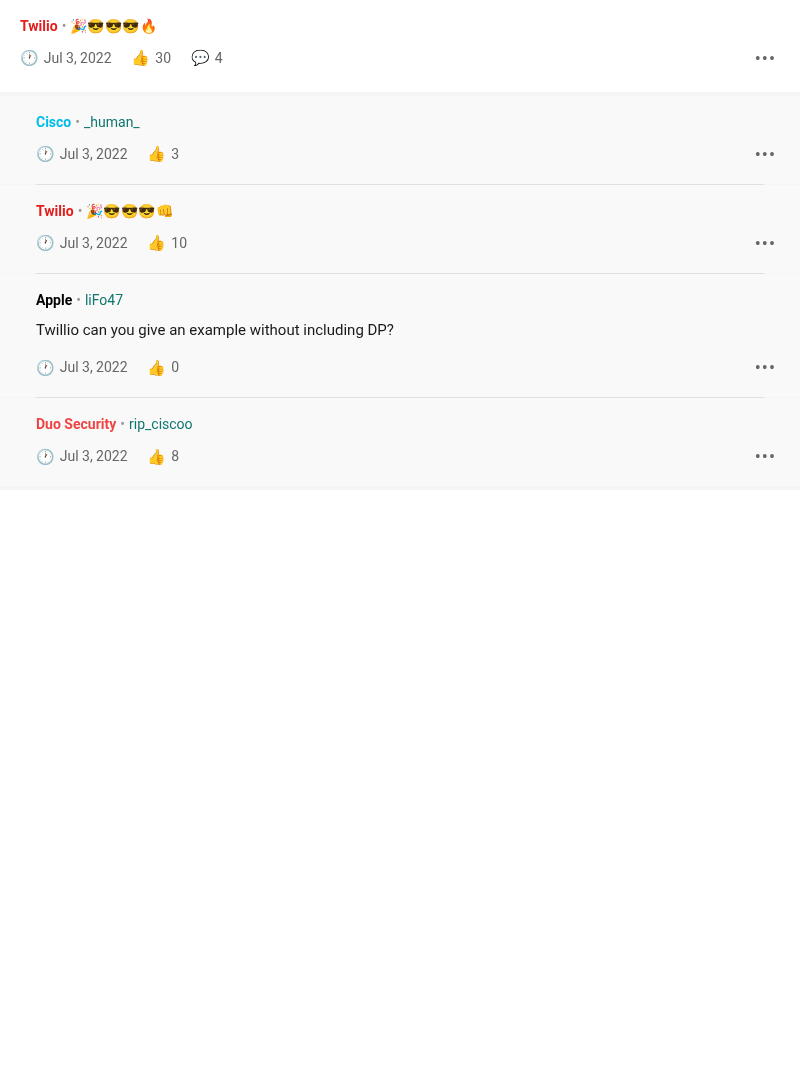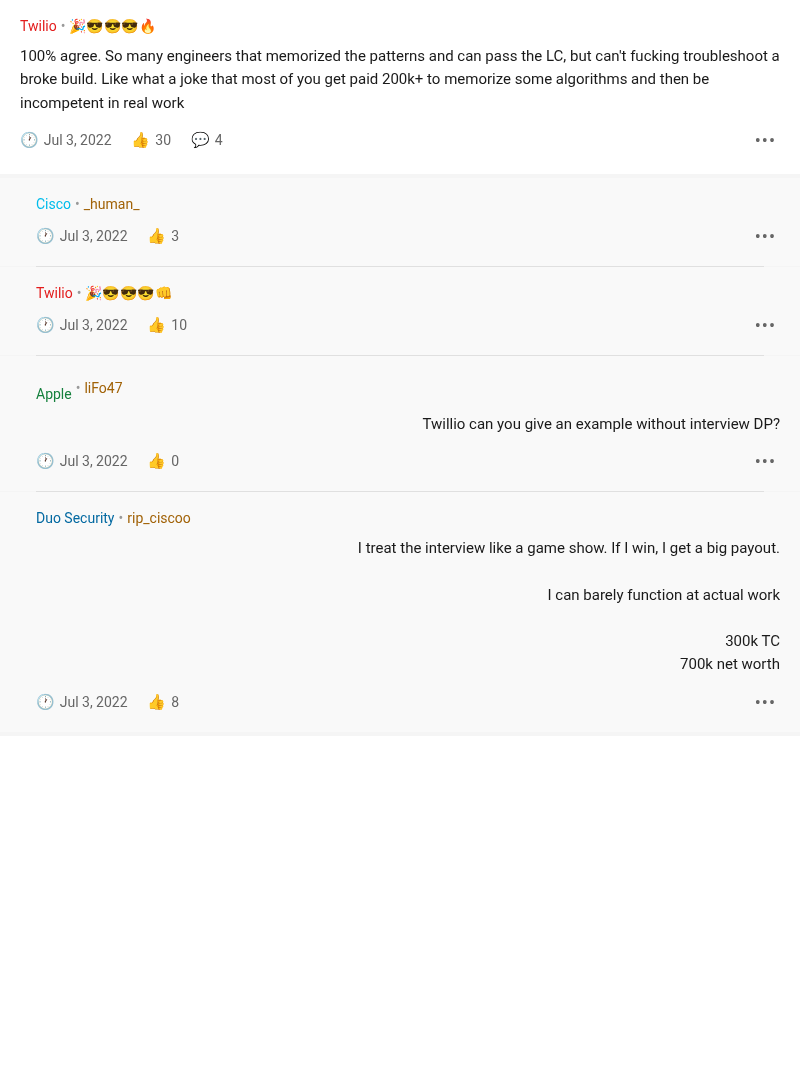--- a/index.html
+++ b/index.html
@@ -16,49 +16,48 @@
       padding: 16px 20px;
       background: #fff;
       position: relative;
     }
 
     .nested-post {
       background: #f9f9f9;
       border-left: none;
       margin: 0 0 0 0;
       padding: 16px 20px 16px 36px;
-      text-align: right;
     }
 
     .nested-wrapper {
       background: #f5f5f5;
       margin: 4px 0;
       padding: 4px 0;
     }
 
     .post-header {
       display: flex;
       align-items: center;
       margin-bottom: 8px;
       font-size: 14px;
     }
 
     .company-name {
       color: #0a66c2;
-      font-weight: 400;
+      font-weight: 700;
       text-decoration: none;
     }
 
     .dot-separator {
       color: #999;
       margin: 0 4px;
     }
 
     .username {
-      color: #a16207;
+      color: #0f766e;
     }
 
     .post-body {
       color: #1a1a1a;
       font-size: 15px;
       line-height: 1.55;
       margin-bottom: 12px;
     }
 
     .post-footer {
@@ -104,21 +103,20 @@
 <body>
 
 <div>
 
   <div class="post">
     <div class="post-header">
       <span class="company-name" style="color:#e31c1c;">Twilio</span>
       <span class="dot-separator">•</span>
       <span class="emoji">🎉😎😎😎🔥</span>
     </div>
-    <div class="post-body">100% agree. So many engineers that memorized the patterns and can pass the LC, but can't fucking troubleshoot a broke build. Like what a joke that most of you get paid 200k+ to memorize some algorithms and then be incompetent in real work</div>
     <div class="post-footer">
       <div class="footer-item">
         <span class="footer-icon">🕐</span>
         <span>Jul 3, 2022</span>
       </div>
       <div class="footer-item">
         <span class="footer-icon">👍</span>
         <span>30</span>
       </div>
       <div class="footer-item">
@@ -168,54 +166,46 @@
           <span>10</span>
         </div>
         <div class="more-btn">•••</div>
       </div>
     </div>
 
     <div class="nested-divider"></div>
 
     <div class="nested-post">
       <div class="post-header">
-        <span class="company-name" style="color:#15803d;margin-top:12px;">Apple</span>
+        <span class="company-name" style="color:#000000;">Apple</span>
         <span class="dot-separator">•</span>
         <span class="username">liFo47</span>
       </div>
-      <div class="post-body">Twillio can you give an example without interview DP?</div>
+      <div class="post-body">Twillio can you give an example without including DP?</div>
       <div class="post-footer">
         <div class="footer-item">
           <span class="footer-icon">🕐</span>
           <span>Jul 3, 2022</span>
         </div>
         <div class="footer-item">
           <span class="footer-icon">👍</span>
           <span>0</span>
         </div>
         <div class="more-btn">•••</div>
       </div>
     </div>
 
     <div class="nested-divider"></div>
 
     <div class="nested-post">
       <div class="post-header">
-        <span class="company-name" style="color:#0369a1;">Duo Security</span>
+        <span class="company-name" style="color:#ef4444;">Duo Security</span>
         <span class="dot-separator">•</span>
         <span class="username">rip_ciscoo</span>
       </div>
-      <div class="post-body">
-        <p>I treat the interview like a game show. If I win, I get a big payout.</p>
-        <br>
-        <p>I can barely function at actual work</p>
-        <br>
-        <p>300k TC</p>
-        <p>700k net worth</p>
-      </div>
       <div class="post-footer">
         <div class="footer-item">
           <span class="footer-icon">🕐</span>
           <span>Jul 3, 2022</span>
         </div>
         <div class="footer-item">
           <span class="footer-icon">👍</span>
           <span>8</span>
         </div>
         <div class="more-btn">•••</div>

